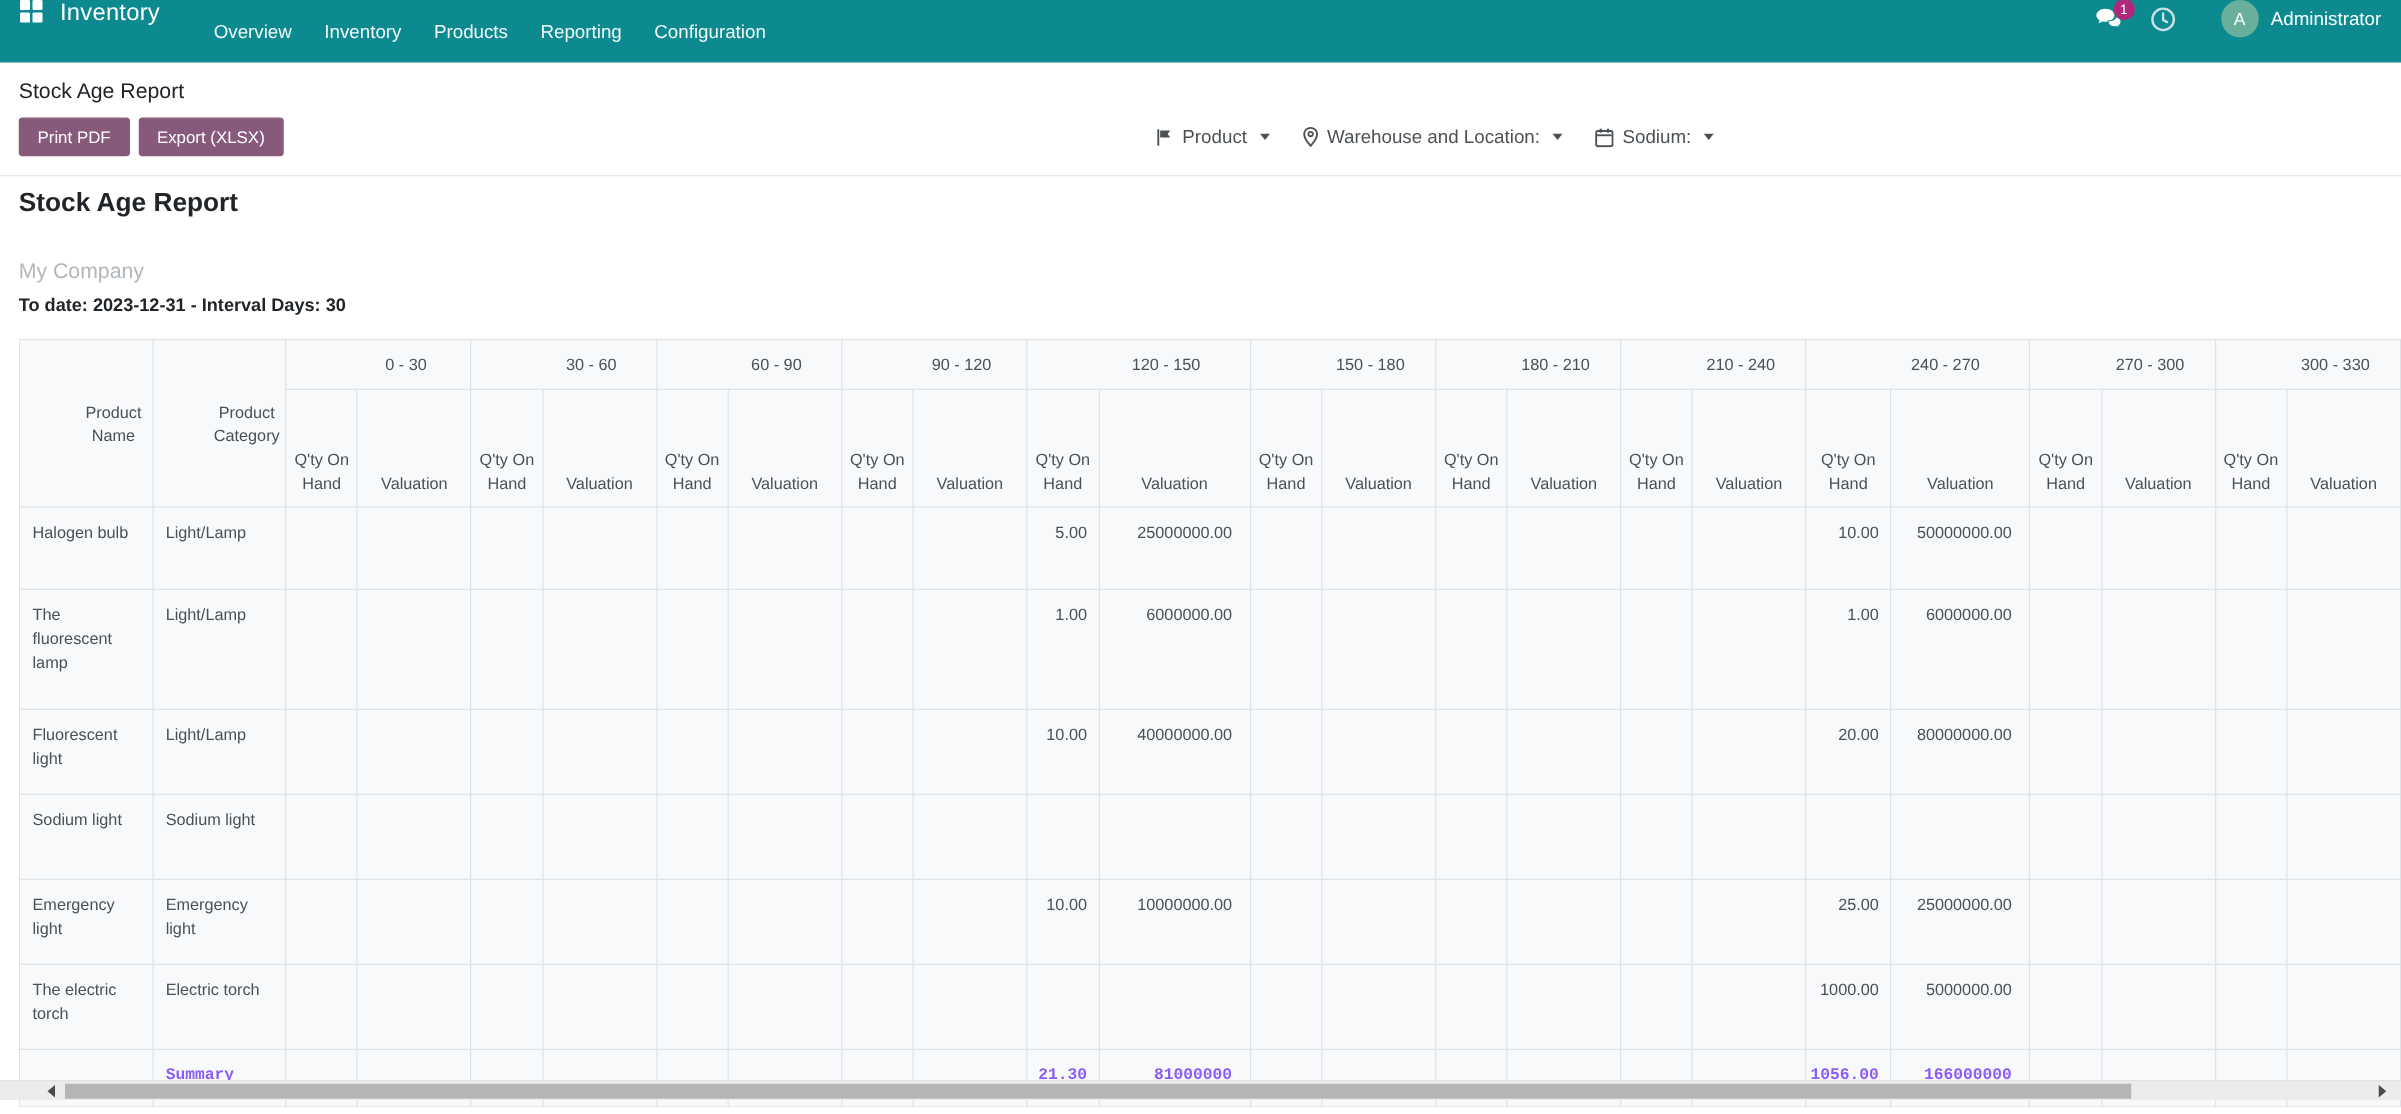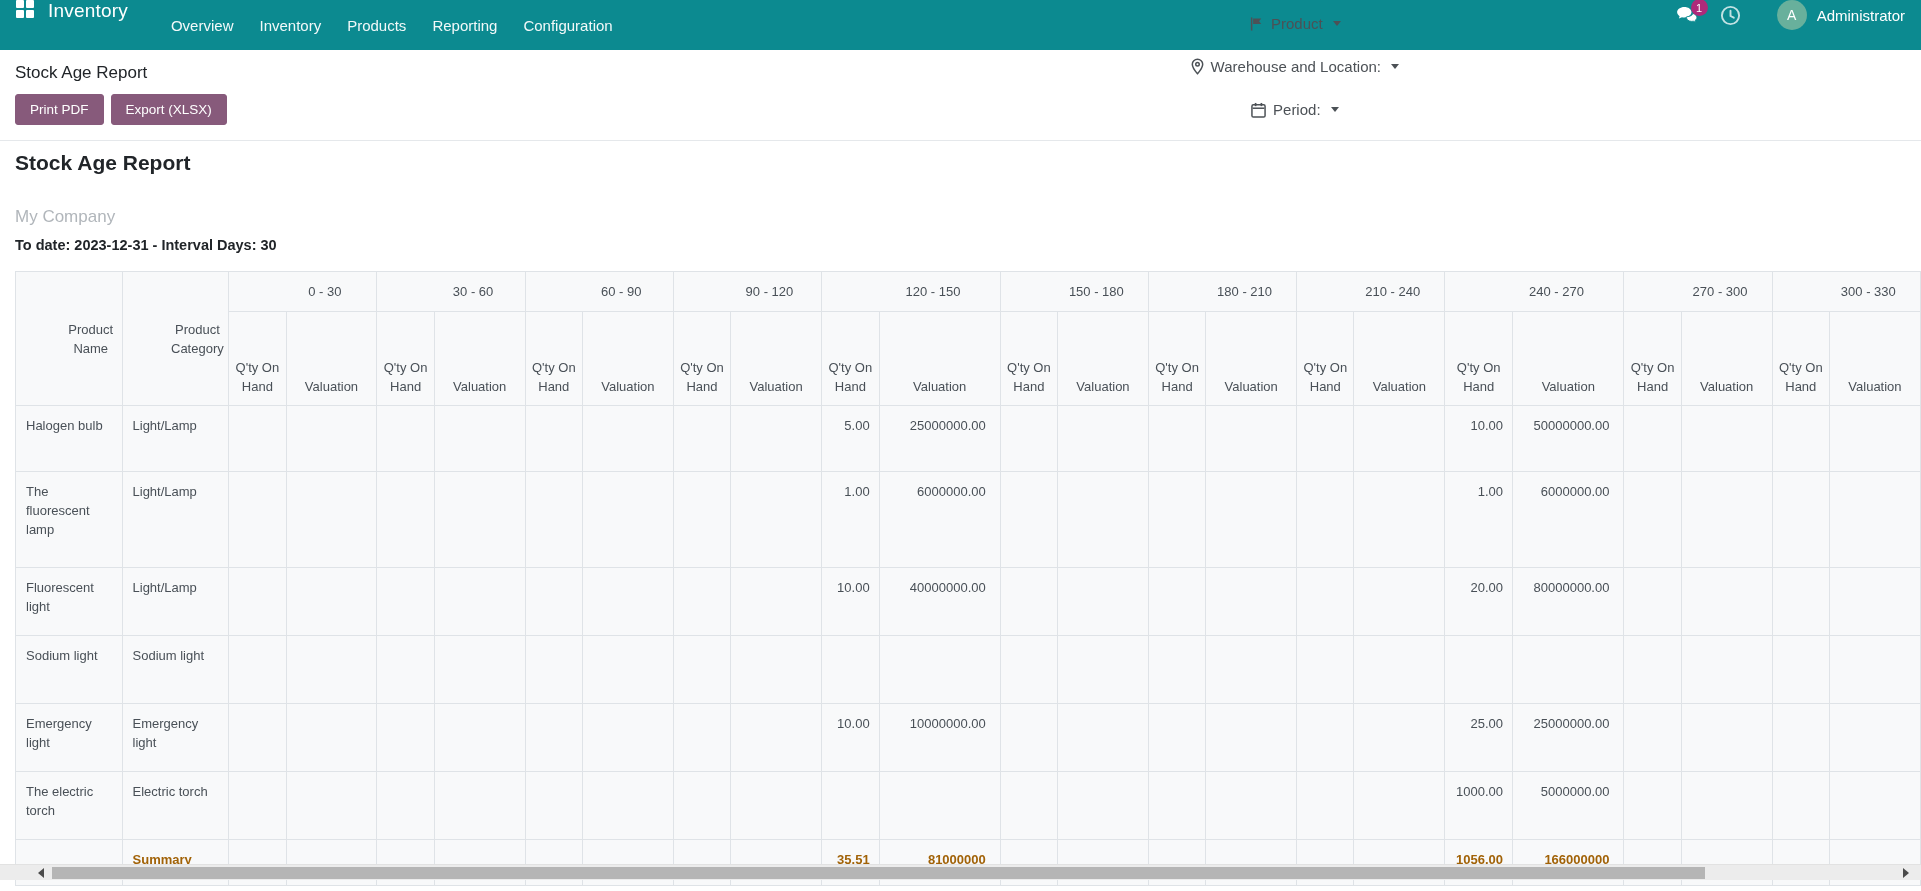--- a/index.html
+++ b/index.html
@@ -25,22 +25,22 @@
   .avatar { width: 30px; height: 30px; border-radius: 50%; background: #68b09c; color: #fff;
     display: flex; align-items: center; justify-content: center; font-size: 14px; }
   .user-name { font-size: 15px; }
 
   
   .control-panel { padding: 13px 15px 15px 15px; border-bottom: 1px solid #e5e8eb; position: relative; }
   .cp-title { font-size: 17px; font-weight: 500; color: #212529; margin-bottom: 11px; }
   .cp-buttons { display: flex; gap: 7px; }
   .btn { background: #875a7b; color: #fff; border: 1px solid #875a7b; border-radius: 3px;
     font-size: 13.5px; padding: 7px 14px; cursor: pointer; font-family: inherit; }
-  .filters { position: absolute; right: 522px; bottom: 22px; display: flex; align-items: center;
-    gap: 26px; color: #4c5156; flex-direction: column; }
+  .filters { position: absolute; right: 550px; bottom: 22px; display: flex; align-items: center;
+    gap: 26px; color: #4c5156; }
   .filter { display: flex; align-items: center; gap: 7px; font-size: 15px; cursor: pointer; }
   .filter svg { display: block; }
   .caret { width: 0; height: 0; border-left: 4.5px solid transparent; border-right: 4.5px solid transparent;
     border-top: 5px solid #4c5156; margin-left: 3px; }
 
   
   .report { padding: 10px 15px 0 15px; }
   .report-title { font-size: 21px; font-weight: bold; color: #212529; margin-bottom: 8px; }
   .report-company { font-size: 17px; color: #b1b6bb; margin-bottom: 10px; margin-top: 32px; }
   .report-date { font-size: 14.5px; font-weight: bold; color: #212529; margin-bottom: 18px; }
@@ -51,21 +51,21 @@
   th, td { border: 1px solid #dfe3e7; background: #f8f9fa; font-size: 13px; font-weight: 400;
     color: #495057; }
   thead tr.group-row th { height: 40px; text-align: center; vertical-align: middle; padding-left: 44px; }
   thead tr.sub-row th { height: 94px; text-align: center; vertical-align: bottom; padding-bottom: 9px;
     line-height: 19px; }
   th.span-col { vertical-align: middle; text-align: center; line-height: 19px; }
   tbody td { vertical-align: top; padding-top: 10px; line-height: 19px; }
   td.c-name, td.c-cat { text-align: left; padding-left: 10px; padding-right: 8px; }
   td.c-qty { text-align: right; padding-right: 9px; }
   td.c-val { text-align: right; padding-right: 14px; }
-  tr.summary-row td { font-weight: bold; color: #a16207; }
+  tr.summary-row td { font-weight: bold; color: #8b5cf6; font-family: Liberation Mono, monospace; }
 
   
   .hscroll { position: absolute; left: 0; right: 0; top: 864px; height: 16px; background: #ececec;
     border-top: 1px solid #e2e2e2; display: flex; align-items: center; }
   .hs-arrow { width: 0; height: 0; cursor: pointer; }
   .hs-arrow.left { border-top: 5px solid transparent; border-bottom: 5px solid transparent;
     border-right: 6px solid #4a4a4a; margin-left: 38px; }
   .hs-arrow.right { border-top: 5px solid transparent; border-bottom: 5px solid transparent;
     border-left: 6px solid #4a4a4a; position: absolute; right: 12px; }
   .hs-thumb { position: absolute; left: 52px; width: 1653px; top: 2px; height: 12px;
@@ -141,21 +141,21 @@
     </div>
     <div class="filter">
       <span>
         <svg width="15" height="16" viewBox="0 0 16 17" fill="#4c5156">
           <rect x="1" y="3" width="14" height="13" rx="1.5" fill="none" stroke="#4c5156" stroke-width="1.6"></rect>
           <rect x="1.8" y="5.8" width="12.4" height="1.6"></rect>
           <rect x="4" y="1" width="1.8" height="3.4"></rect>
           <rect x="10.2" y="1" width="1.8" height="3.4"></rect>
         </svg>
       </span>
-      <span>Period:</span>
+      <span>Sodium:</span>
       <span class="caret"></span>
     </div>
   </div>
 </section>
 
 <section class="report">
   <div class="report-title">Stock Age Report</div>
   <div class="report-company">My Company</div>
   <div class="report-date">To date: 2023-12-31 - Interval Days: 30</div>
   <div class="table-viewport">
@@ -388,21 +388,21 @@
             <td class="c-name"></td>
             <td class="c-cat">Summary</td>
             <td class="c-qty"></td>
             <td class="c-val"></td>
             <td class="c-qty"></td>
             <td class="c-val"></td>
             <td class="c-qty"></td>
             <td class="c-val"></td>
             <td class="c-qty"></td>
             <td class="c-val"></td>
-            <td class="c-qty">35.51</td>
+            <td class="c-qty">21.30</td>
             <td class="c-val">81000000</td>
             <td class="c-qty"></td>
             <td class="c-val"></td>
             <td class="c-qty"></td>
             <td class="c-val"></td>
             <td class="c-qty"></td>
             <td class="c-val"></td>
             <td class="c-qty">1056.00</td>
             <td class="c-val">166000000</td>
             <td class="c-qty"></td>

